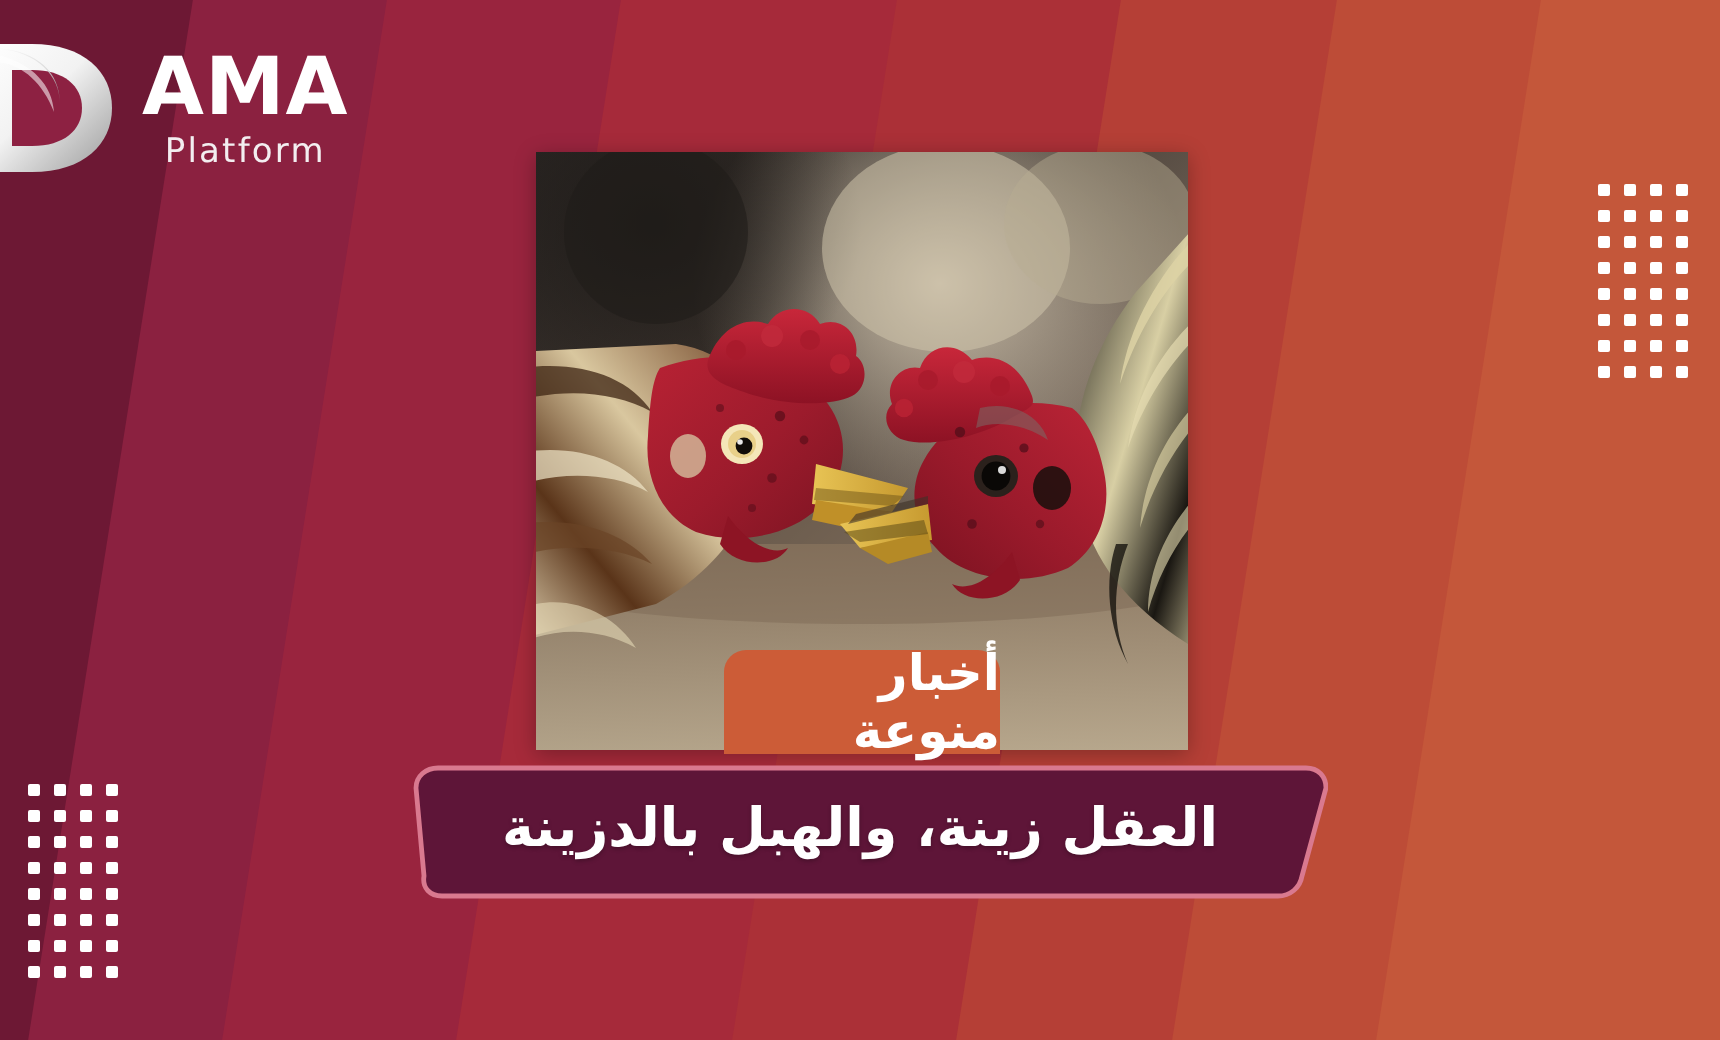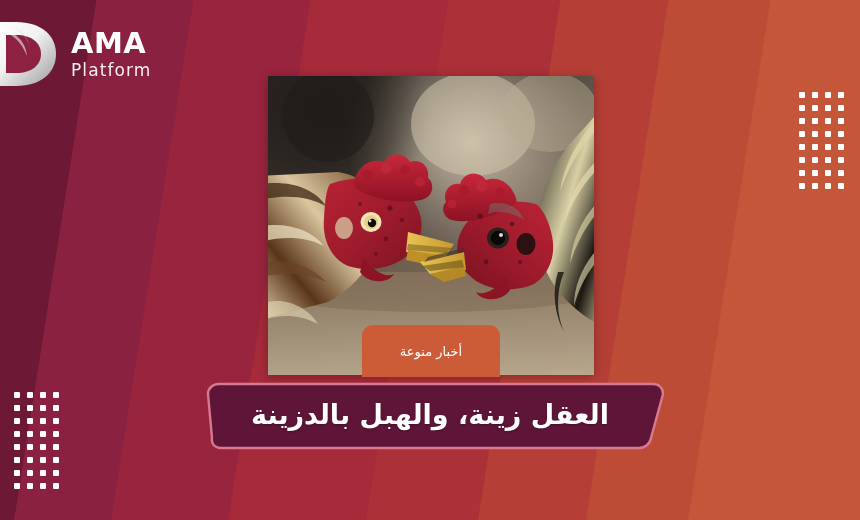--- a/index.html
+++ b/index.html
@@ -30,26 +30,26 @@
 
   
   .logo-wrap {
     position:absolute; left:-14px; top:18px;
     display:flex; align-items:center; gap:9px;
     direction:ltr;
   }
   .logo-mark { width:76px; height:72px; position:relative; }
   .logo-text { display:flex; flex-direction:column; line-height:1; }
   .logo-title {
-    font-size:29px; font-weight:bold; color:#ffffff;
+    font-size:40px; font-weight:bold; color:#ffffff;
     letter-spacing:.5px; font-family:"DejaVu Sans",sans-serif;
   }
   .logo-sub {
     font-size:17px; color:#f3eef0; letter-spacing:1.1px;
-    margin-top:4px; font-family:"DejaVu Sans",sans-serif;
+    margin-top:4px; font-family:"DejaVu Sans",sans-serif;text-align:center;
   }
 
   
   .dots { position:absolute; display:grid; gap:7px; }
   .dot { width:6px; height:6px; background:#ffffff; border-radius:1px; }
   #dots-top-right { left:799px; top:92px; grid-template-columns:repeat(4,6px); }
   #dots-bottom-left { left:14px; top:392px; grid-template-columns:repeat(4,6px); }
 
   
   .photo-frame {
@@ -63,21 +63,21 @@
   
   .badge {
     position:absolute; left:362px; top:325px;
     width:138px; height:52px;
     background:#cc5c37;
     border-radius:11px 11px 0 0;
     display:flex; align-items:center; justify-content:center;
     z-index:6;
   }
   .badge-label {
-    color:#ffffff; font-size:13px; font-weight:normal;
+    color:#ffffff; font-size:25px; font-weight:bold;
     letter-spacing:.3px; direction:rtl;
     font-family:"DejaVu Sans",sans-serif;
   }
 
   
   .title-bar {
     position:absolute; left:196px; top:382px;
     width:468px; height:68px; z-index:8;
   }
   .title-bar svg { position:absolute; inset:0; width:100%; height:100%; }

